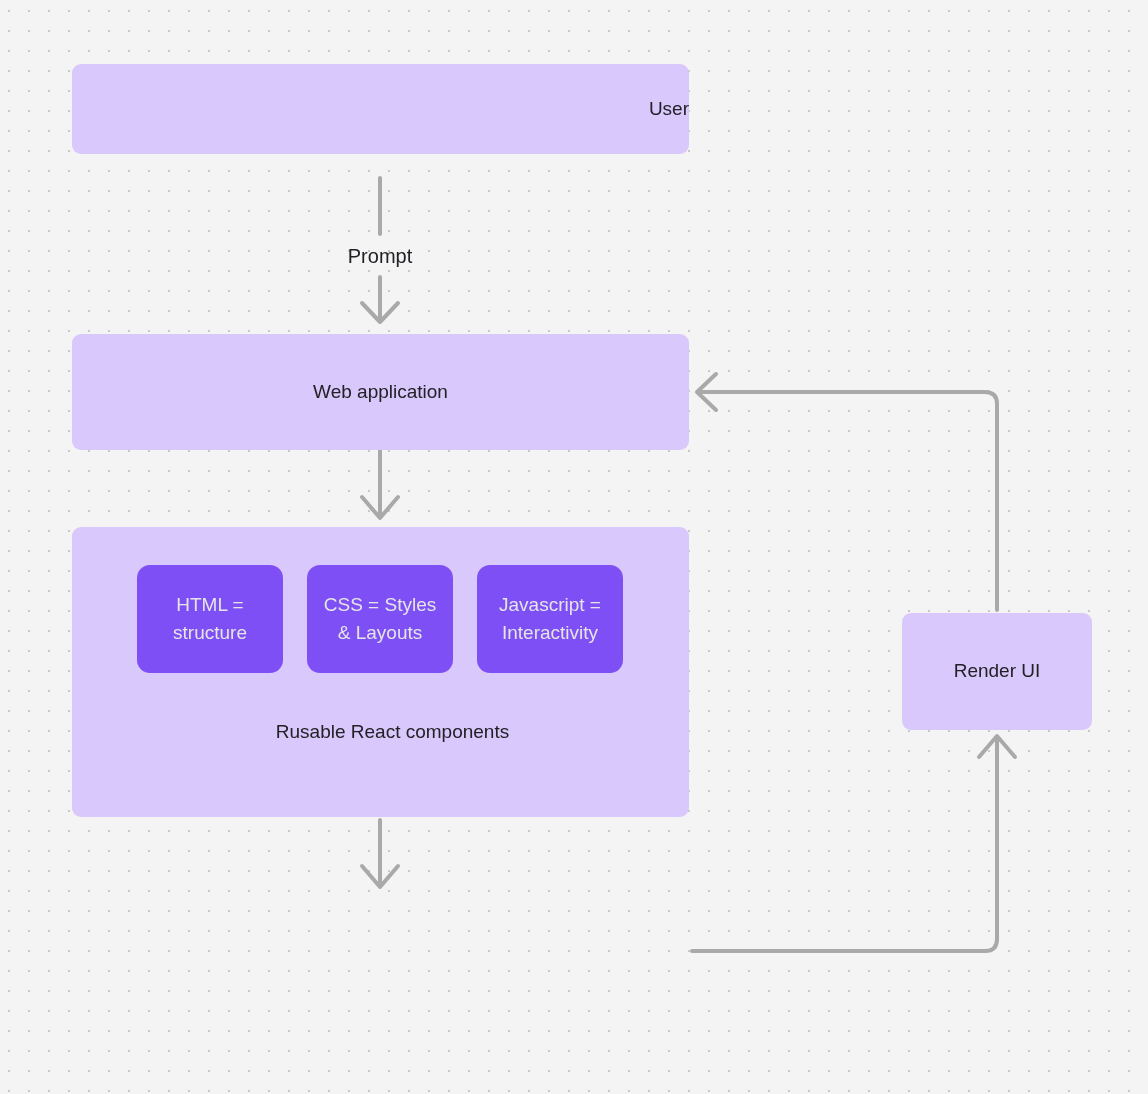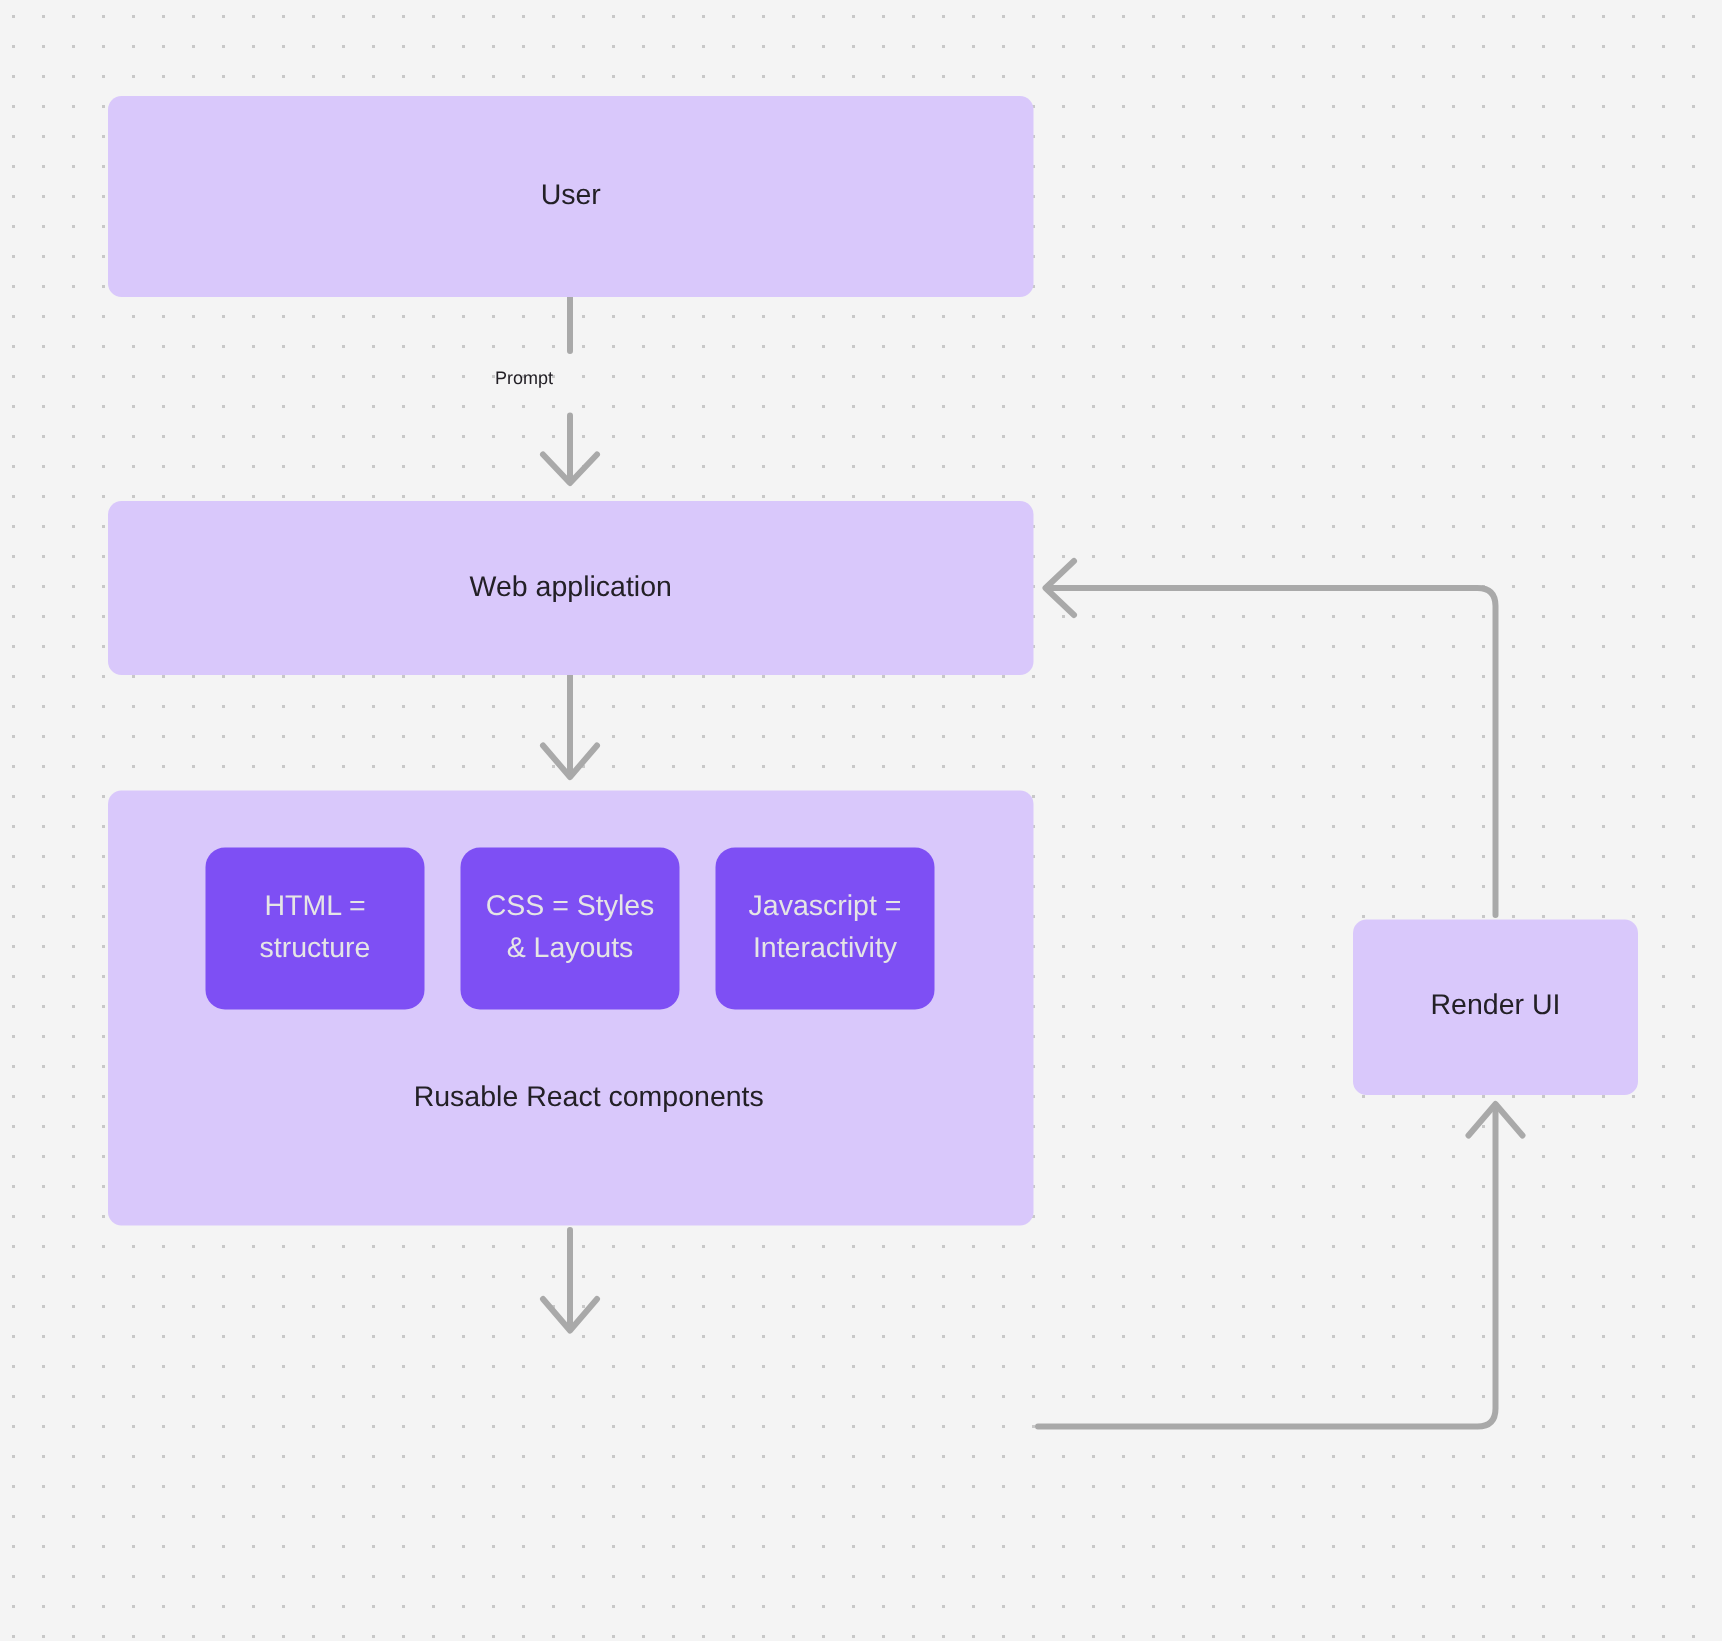--- a/index.html
+++ b/index.html
@@ -68,23 +68,23 @@
     position: absolute;
     width: 100%;
     text-align: center;
     color: #232026;
     font-size: 19px;
     margin-left: 12px;
   }
   .edge-label {
     position: absolute;
     color: #232026;
-    font-size: 12px;
+    font-size: 20px;
     background-color: transparent;
-    text-align: left;
+    text-align: center;
     white-space: nowrap;
   }
 </style>
 </head>
 <body>
 
 <div id="canvas">
 
   <svg class="edges" viewBox="0 0 1148 1094" width="1148" height="1094" xmlns="http://www.w3.org/2000/svg">
 
@@ -110,21 +110,21 @@
     </g>
 
     <g>
       <path d="M 997 610 L 997 404 Q 997 392 985 392 L 699 392" fill="none" stroke="#a9a9a9" stroke-width="4" stroke-linecap="round"></path>
       <polyline points="716,374 697,392 716,410" fill="none" stroke="#a9a9a9" stroke-width="4" stroke-linecap="round" stroke-linejoin="round"></polyline>
     </g>
   </svg>
 
   <div class="edge-label" style="left:330px; top:245px; width:100px;">Prompt</div>
 
-  <div class="node node-outer" style="left:72px; top:64px; width:617px; height:134px;">
+  <div class="node node-outer" style="left:72px; top:64px; width:617px; height:90px;justify-content:flex-end;">
     <span>User</span>
   </div>
 
   <div class="node node-outer" style="left:72px; top:334px; width:617px; height:116px;">
     <span>Web application</span>
   </div>
 
   <div class="node node-outer stacked" style="left:72px; top:527px; width:617px; height:290px;">
 
     <div class="node-inner" style="left:65px; top:38px; width:146px; height:108px;">

